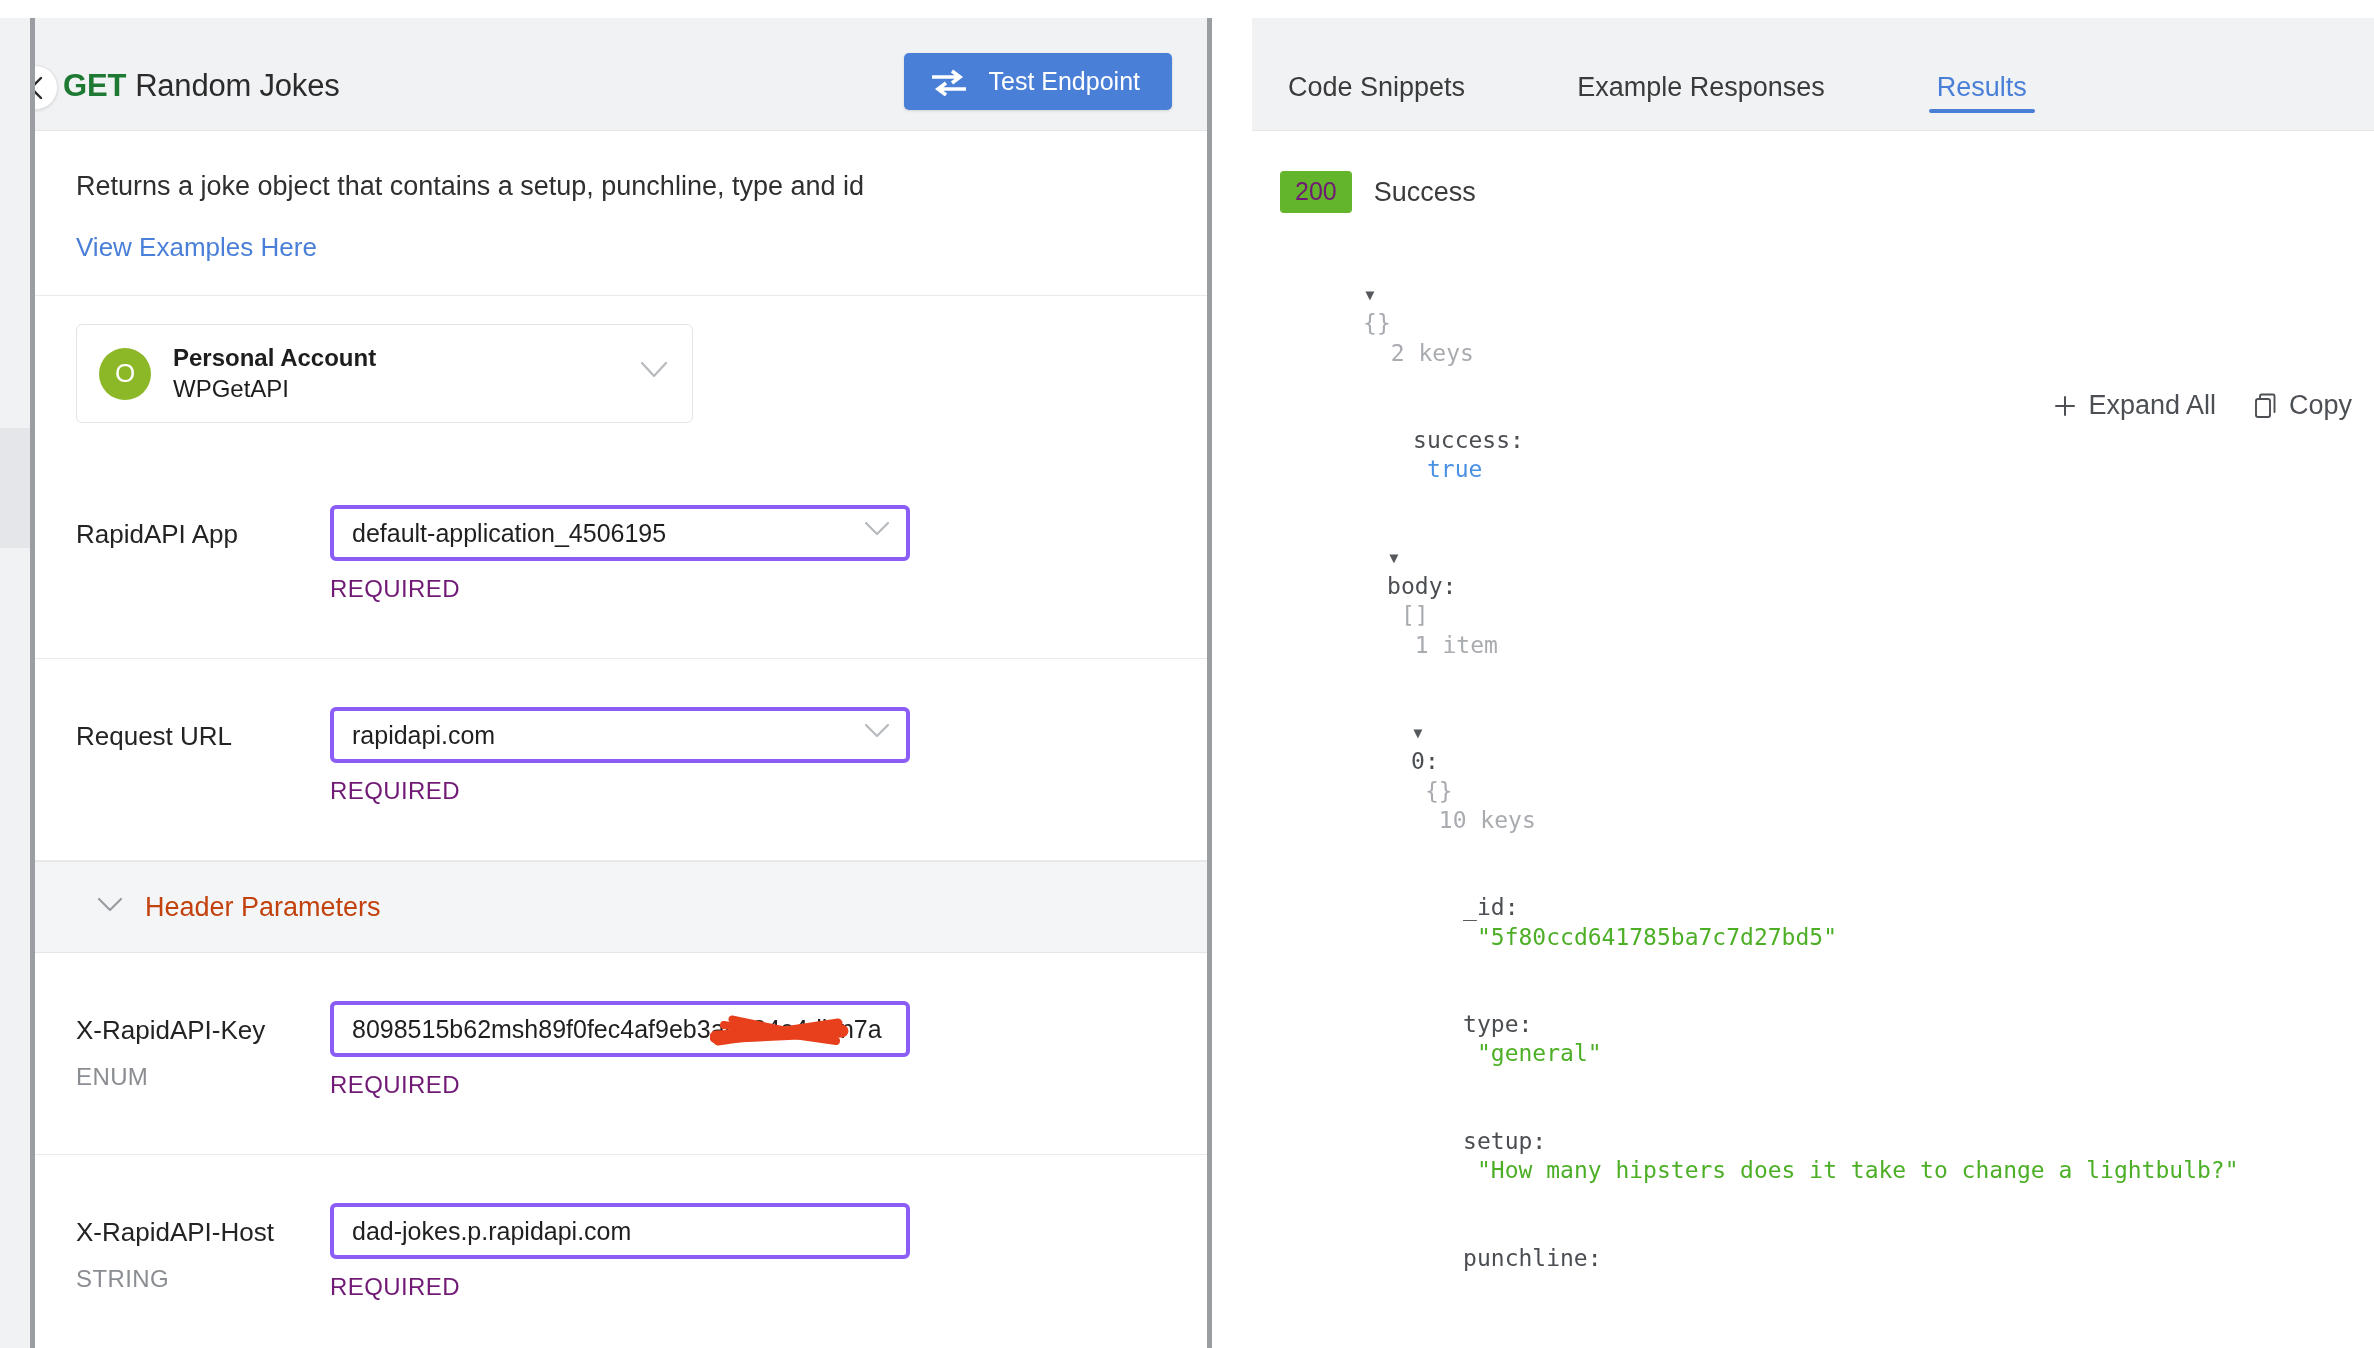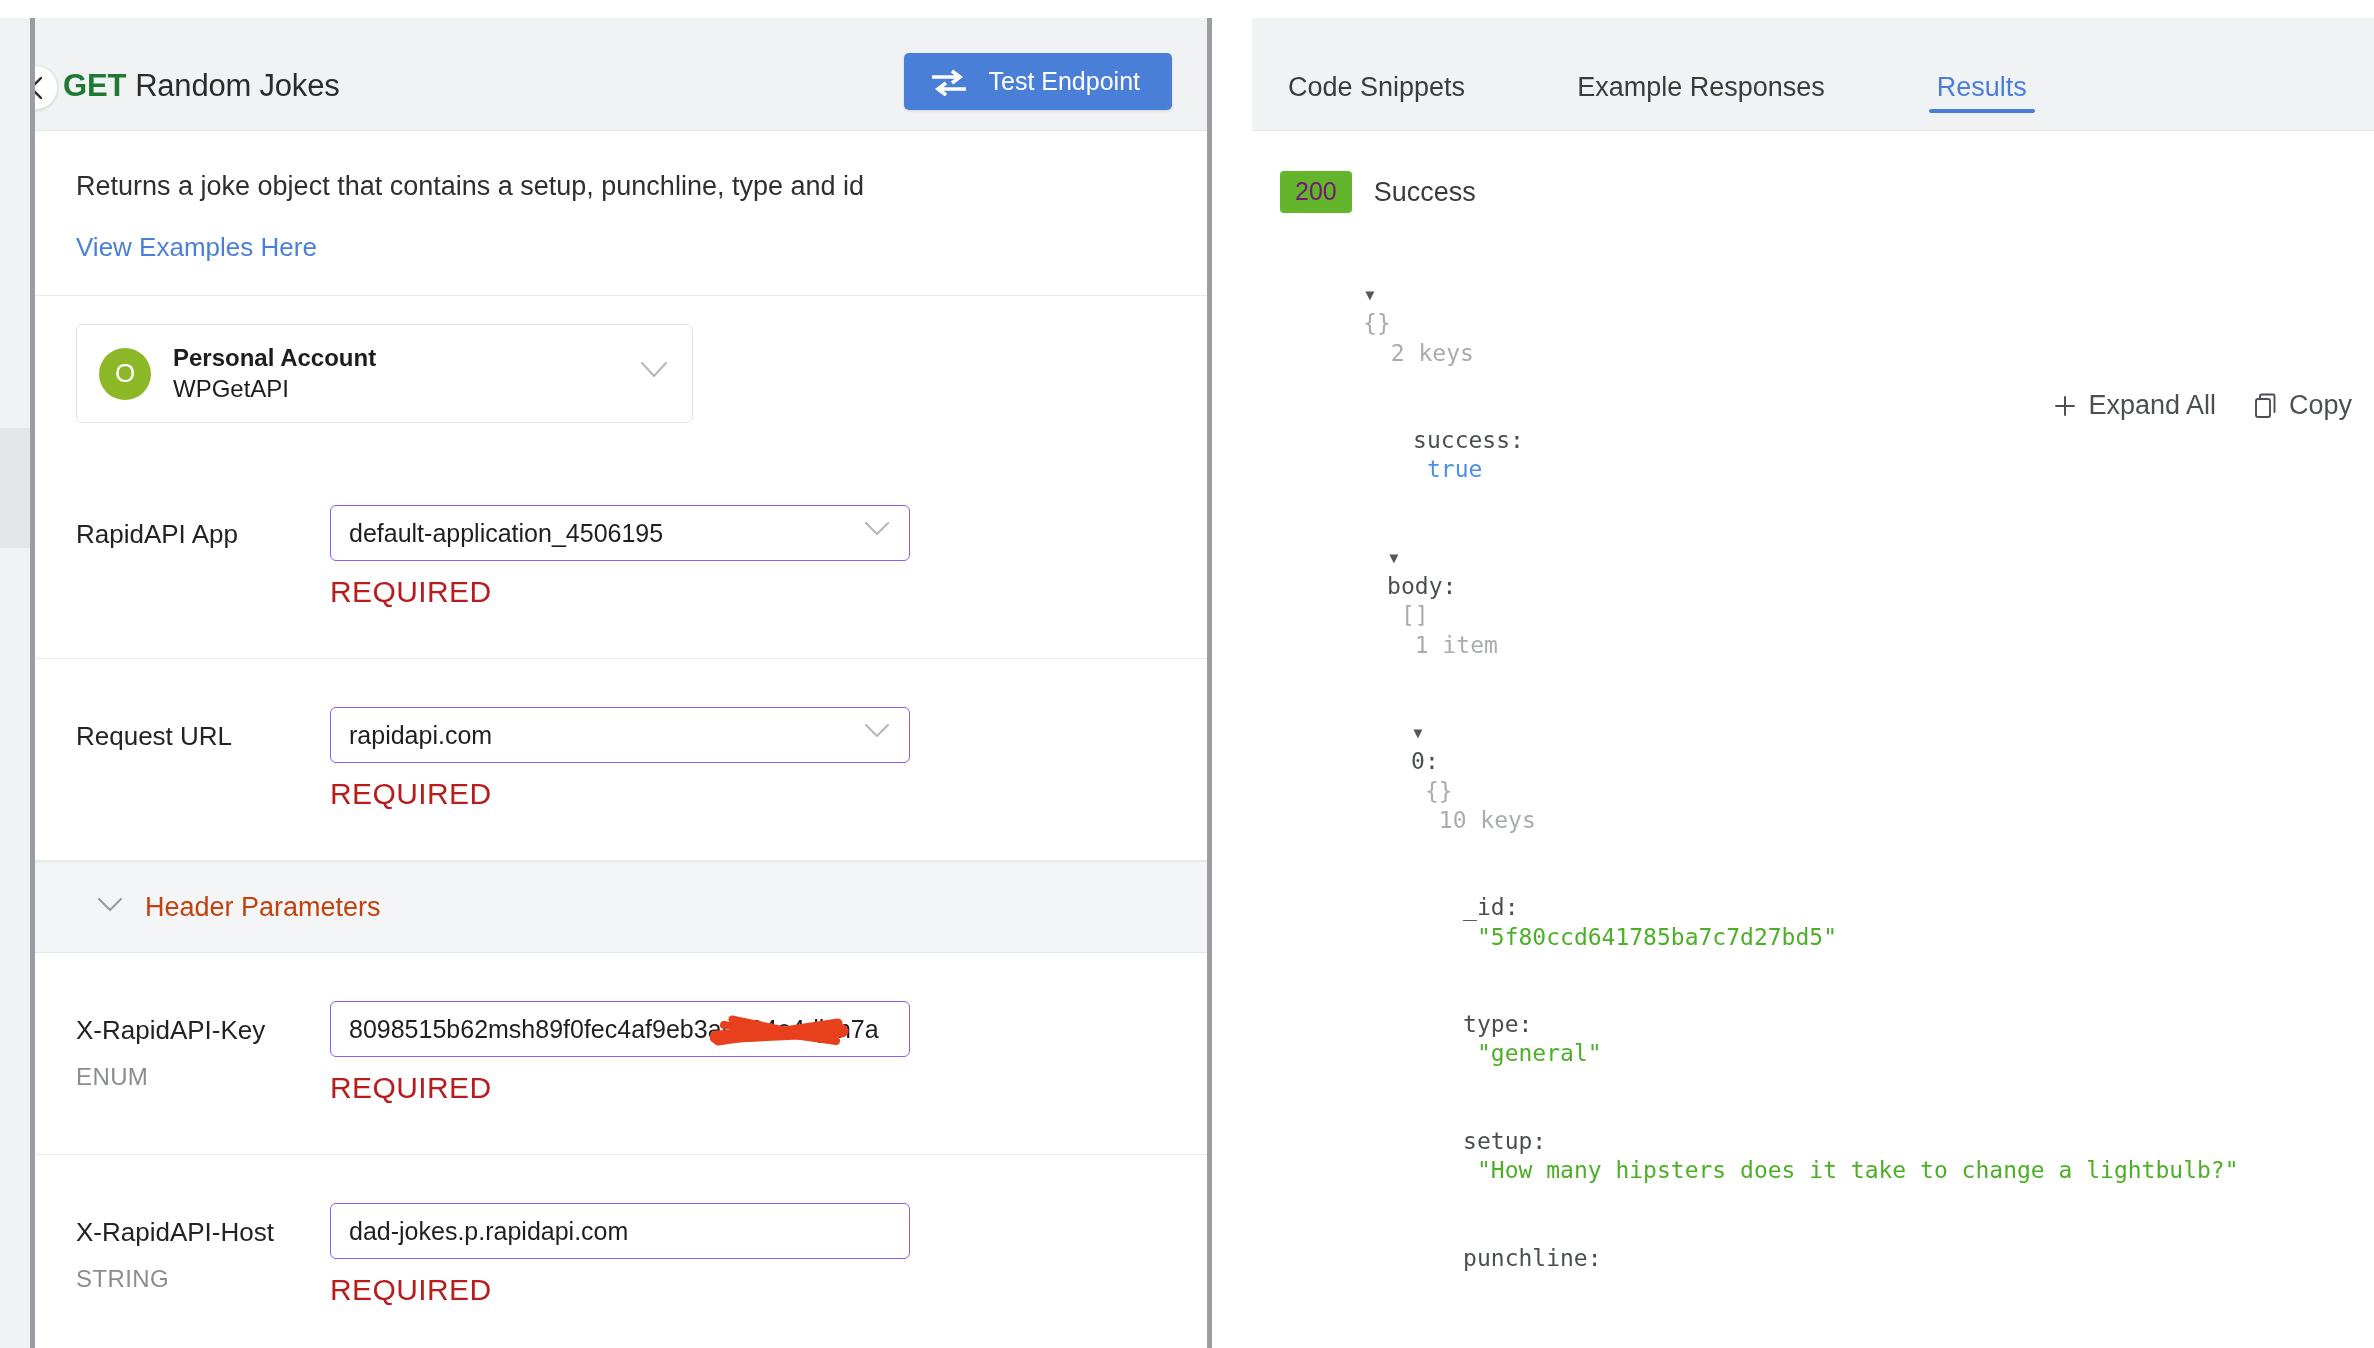--- a/index.html
+++ b/index.html
@@ -200,43 +200,43 @@
   }
   .field-control {
     position: absolute;
     left: 295px;
     top: 48px;
     width: 580px;
   }
   .field-input {
     width: 580px;
     height: 56px;
-    border: 1px solid #8b5cf6;
+    border: 4px solid #8b5cf6;
     border-radius: 6px;
     box-sizing: border-box;
     background: #ffffff;
     font-size: 25px;
     color: #1f1f1f;
     padding: 0 18px;
     font-family: "Liberation Sans", sans-serif;
     outline: none;
     position: relative;
   }
   .field-input.with-chevron { padding-right: 58px; }
   .input-chevron {
     position: absolute;
     right: 20px;
     top: 16px;
   }
   .required-note {
     position: absolute;
     left: 295px;
     top: 118px;
-    font-size: 30px;
-    color: #b91c1c;
+    font-size: 24px;
+    color: #701a75;
     letter-spacing: .4px;
   }
 
   .params-header {
     height: 92px;
     background: #f4f5f6;
     border-top: 1px solid #e4e6e8;
     border-bottom: 1px solid #e4e6e8;
     display: flex;
     align-items: center;

